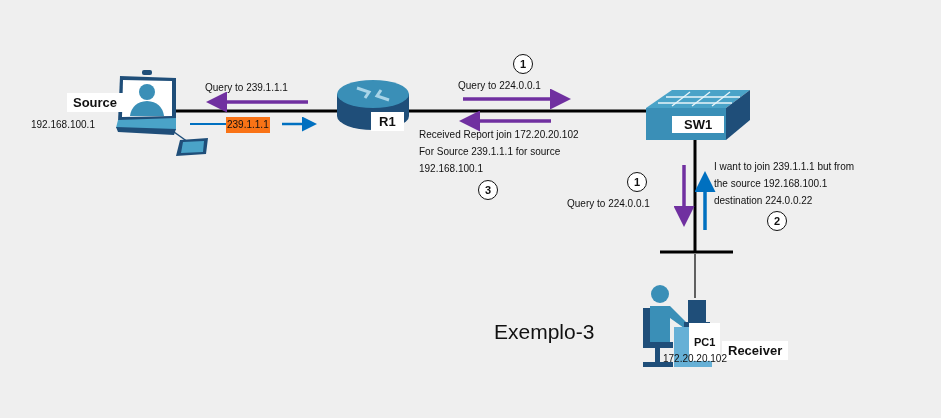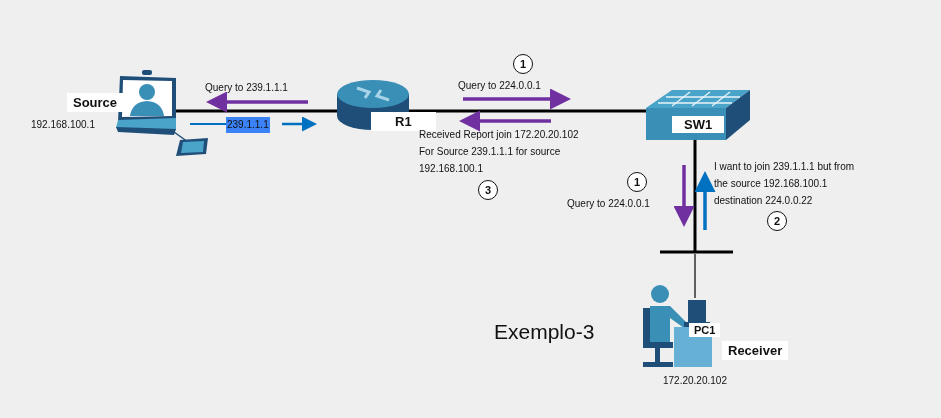--- a/index.html
+++ b/index.html
@@ -64,21 +64,21 @@
 
 <div class="abs lbl-box" style="left:55px;top:93px">Source</div>
 <div class="abs txt" style="left:31px;top:117px">192.168.100.1</div>
 
 <svg class="abs" style="left:335px;top:76px" width="76" height="60" viewBox="0 0 76 60">
   <path d="M2 18 L2 40 A36 14 0 0 0 74 40 L74 18 Z" fill="#1f4e79"></path>
   <ellipse cx="38" cy="18" rx="36" ry="14" fill="#3a8fb7"></ellipse>
   <path d="M22 12 L34 16 L30 22" stroke="#a8d4e8" stroke-width="3" fill="none"></path>
   <path d="M54 24 L42 20 L46 14" stroke="#a8d4e8" stroke-width="3" fill="none"></path>
 </svg>
-<div class="abs lbl-box" style="left:359px;top:112px;padding:2px 24px">R1</div>
+<div class="abs lbl-box" style="left:359px;top:112px;padding:2px 8px">R1</div>
 
 <svg class="abs" style="left:646px;top:88px" width="110" height="54" viewBox="0 0 110 54">
   <path d="M0 20 L26 2 L104 2 L80 20 Z" fill="#4aa3c8"></path>
   <path d="M80 20 L104 2 L104 32 L80 52 Z" fill="#1f4e79"></path>
   <rect x="0" y="20" width="80" height="32" fill="#3a8fb7"></rect>
   <g stroke="#e8f4fa" stroke-width="1.3">
     <line x1="12" y1="15" x2="86" y2="15"></line>
     <line x1="20" y1="9" x2="94" y2="9"></line>
     <line x1="26" y1="18" x2="44" y2="4"></line>
     <line x1="46" y1="18" x2="64" y2="4"></line>
@@ -91,26 +91,26 @@
   <circle cx="20" cy="14" r="9" fill="#3a8fb7"></circle>
   <path d="M10 26 L30 26 L48 44 L44 48 L30 38 L30 62 L10 62 Z" fill="#3a8fb7"></path>
   <rect x="3" y="28" width="7" height="38" fill="#1f4e79"></rect>
   <rect x="3" y="62" width="30" height="6" fill="#1f4e79"></rect>
   <rect x="15" y="68" width="5" height="14" fill="#1f4e79"></rect>
   <rect x="3" y="82" width="30" height="5" fill="#1f4e79"></rect>
   <path d="M48 20 L66 20 L66 42 L48 42 Z" fill="#1f4e79"></path>
   <rect x="44" y="42" width="26" height="5" fill="#1f4e79"></rect>
   <rect x="34" y="47" width="38" height="40" fill="#66b0d6"></rect>
 </svg>
-<div class="abs lbl-box" style="left:677px;top:323px;font-size:11px;padding:1px 5px">PC1</div>
+<div class="abs lbl-box" style="left:677px;top:323px;font-size:11px;padding:13px 5px">PC1</div>
 <div class="abs lbl-box" style="left:710px;top:341px">Receiver</div>
-<div class="abs txt" style="left:663px;top:373px">172.20.20.102</div>
+<div class="abs txt" style="left:663px;top:351px">172.20.20.102</div>
 
 <div class="abs txt" style="left:205px;top:80px">Query to 239.1.1.1</div>
-<div class="abs txt" style="left:226px;top:117px;background:#3b82f6;padding:0 1px">239.1.1.1</div>
+<div class="abs txt" style="left:226px;top:117px;background:#f97316;padding:0 1px">239.1.1.1</div>
 
 <div class="abs circ" style="left:513px;top:54px">1</div>
 <div class="abs txt" style="left:458px;top:78px">Query to 224.0.0.1</div>
 
 <div class="abs txt" style="left:419px;top:127px">Received Report join 172.20.20.102</div>
 <div class="abs txt" style="left:419px;top:144px">For Source 239.1.1.1 for source</div>
 <div class="abs txt" style="left:419px;top:161px">192.168.100.1</div>
 <div class="abs circ" style="left:478px;top:180px">3</div>
 
 <div class="abs circ" style="left:627px;top:172px">1</div>

